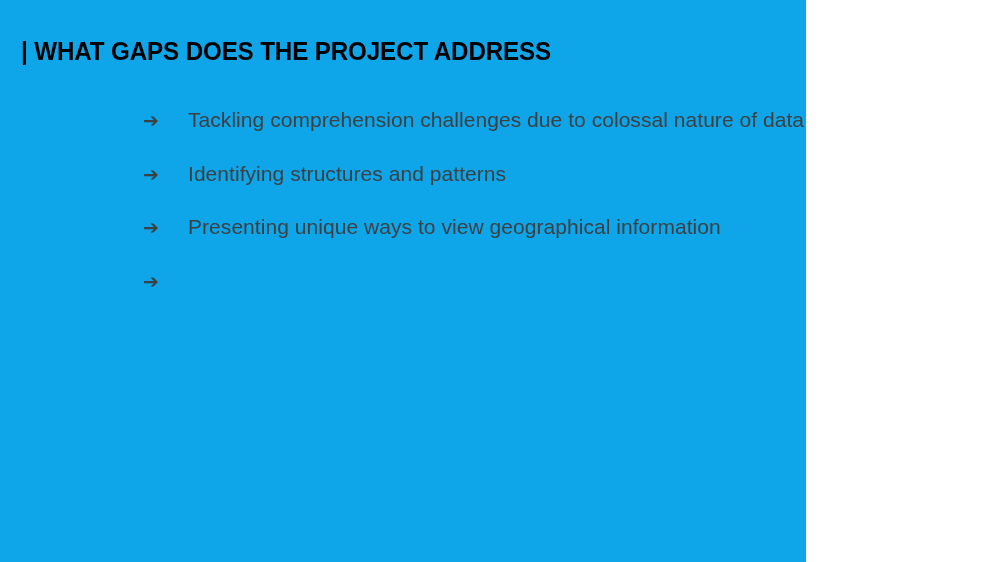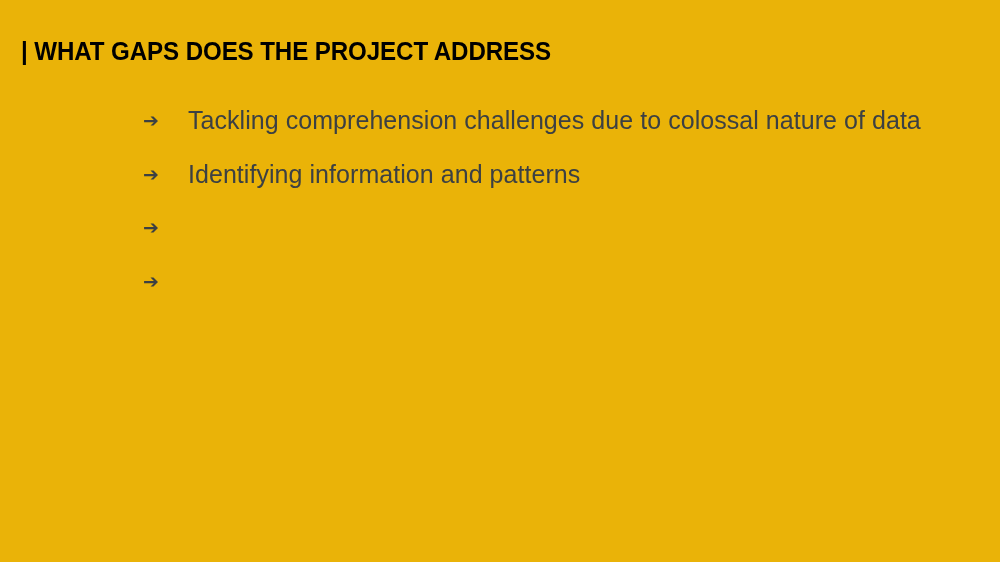--- a/index.html
+++ b/index.html
@@ -10,23 +10,23 @@
   body {
     width: 1000px;
     height: 562px;
     overflow: hidden;
     font-family: "Liberation Sans", sans-serif;
     -webkit-font-smoothing: antialiased;
   }
 
   .slide {
     position: relative;
-    width: 1000px;
+    width: 806px;
     height: 562px;
-    background: #eab308;
+    background: #0ea5e9;
     box-sizing: border-box;
   }
 
   
   .slide-title {
     position: absolute;
     left: 21px;
     top: 19px;
     font-size: 25px;
     font-weight: 700;
@@ -61,21 +61,21 @@
     width: 45px;
     font-size: 19px;
     line-height: 28px;
     color: #3c4043;
     font-family: "DejaVu Sans", sans-serif;
     font-weight: 700;
   }
 
   .bullet-text {
     flex: 1 1 auto;
-    font-size: 25px;
+    font-size: 21px;
     line-height: 28px;
     color: #3c4043;
     font-weight: 400;
     letter-spacing: 0.05px;
     white-space: nowrap;
   }
 </style>
 </head>
 <body>
 
@@ -85,25 +85,26 @@
 
   <ul class="bullet-list">
 
     <li class="bullet-item">
       <span class="bullet-arrow">➔</span>
       <span class="bullet-text">Tackling comprehension challenges due to colossal nature of data</span>
     </li>
 
     <li class="bullet-item">
       <span class="bullet-arrow">➔</span>
-      <span class="bullet-text">Identifying information and patterns</span>
+      <span class="bullet-text">Identifying structures and patterns</span>
     </li>
 
     <li class="bullet-item">
       <span class="bullet-arrow">➔</span>
+      <span class="bullet-text">Presenting unique ways to view geographical information</span>
     </li>
 
     <li class="bullet-item">
       <span class="bullet-arrow">➔</span>
     </li>
 
   </ul>
 
 </div>
 

